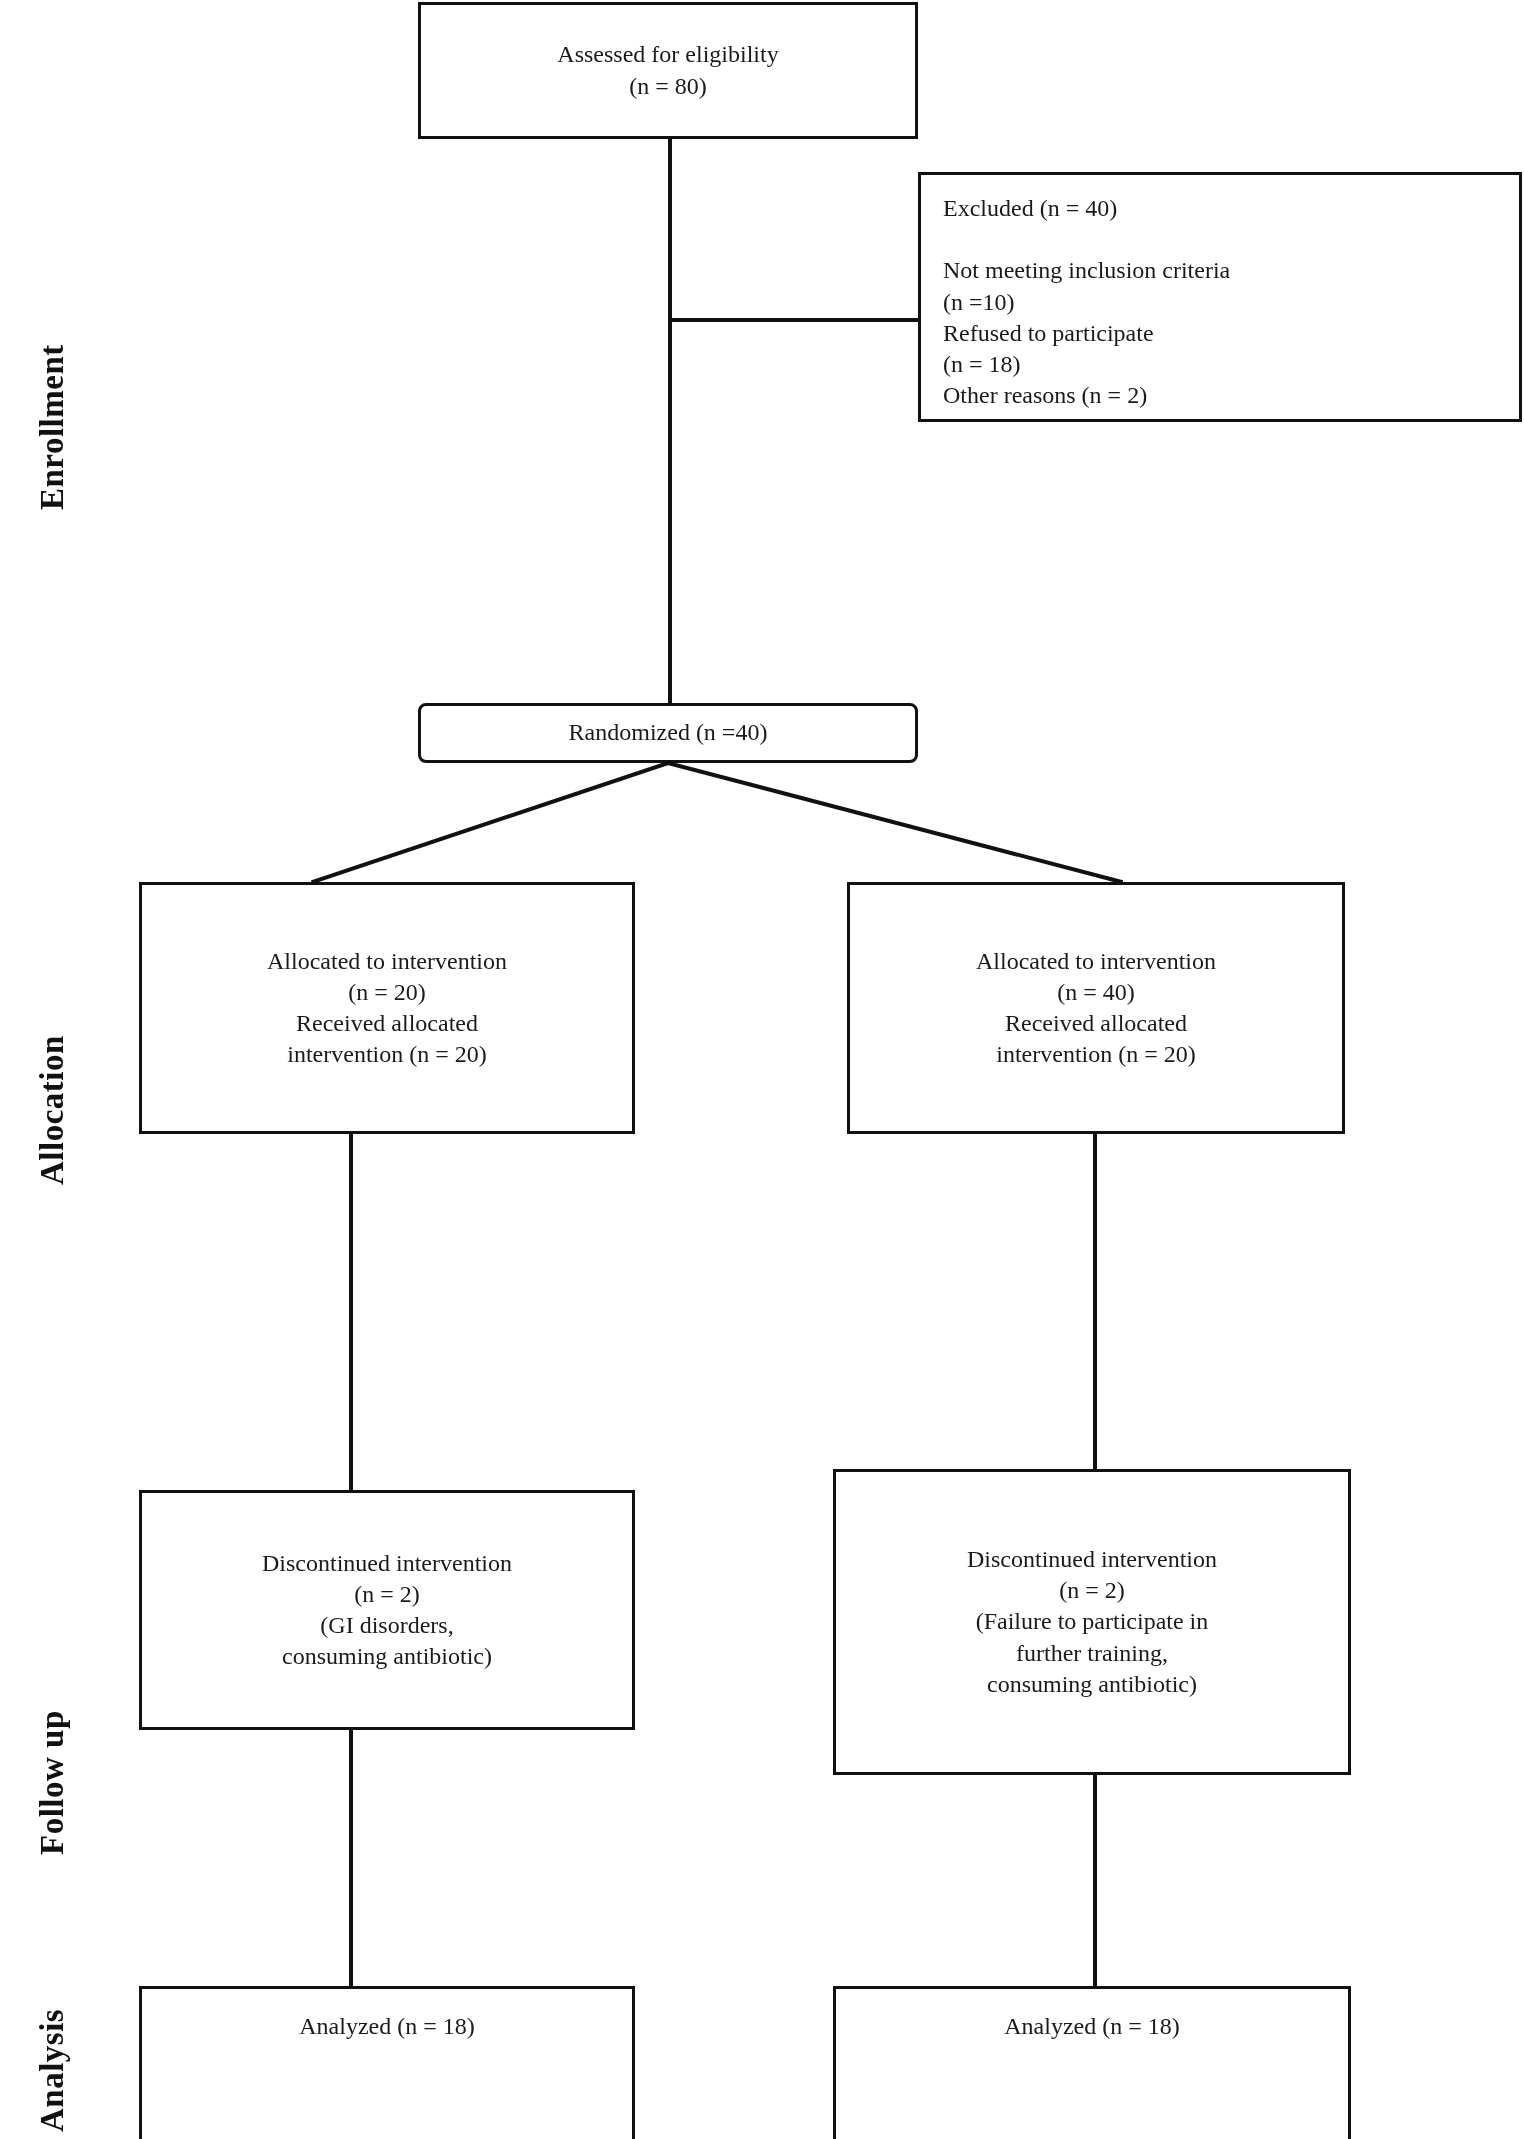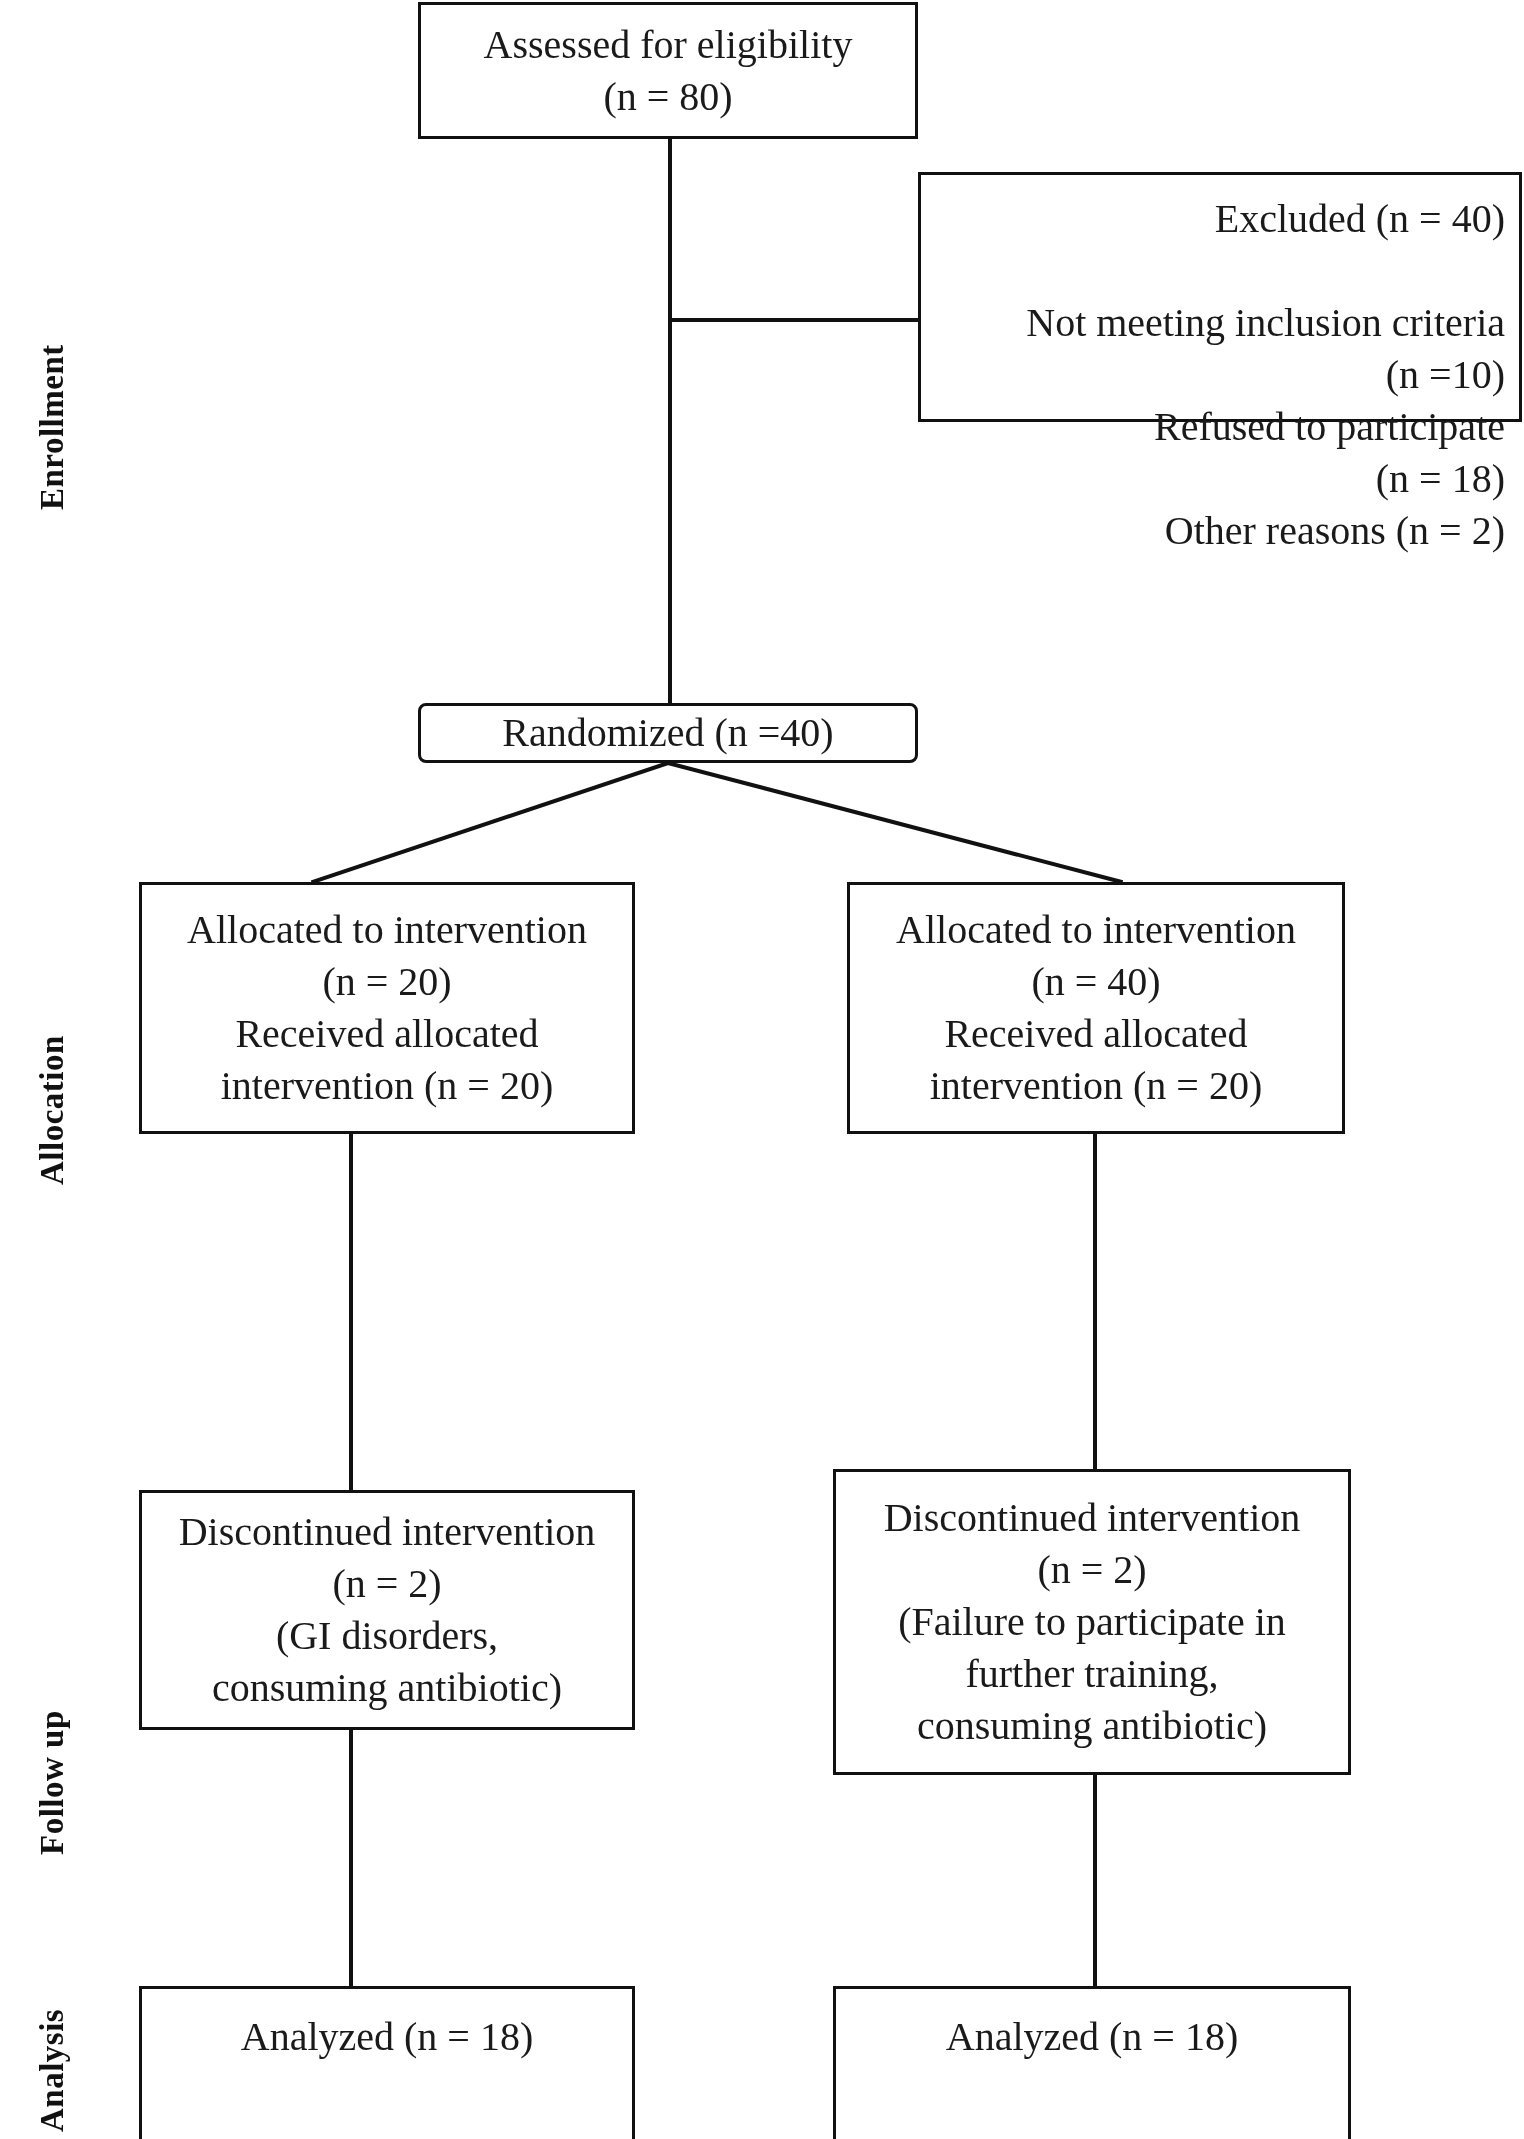--- a/index.html
+++ b/index.html
@@ -33,32 +33,32 @@
   
   .node {
     position: absolute;
     box-sizing: border-box;
     border: 3px solid #111111;
     background: #ffffff;
     display: flex;
     align-items: center;
     justify-content: center;
     text-align: center;
-    font-size: 40px;
+    font-size: 24px;
     line-height: 1.30;
     padding: 6px 10px;
   }
   .node.left-align {
     align-items: flex-start;
     justify-content: flex-start;
     text-align: left;
     padding: 18px 14px 14px 22px;
   }
   .node .txt { white-space: pre-line; width: 100%; }
-  .node.left-align .txt { text-align: right; }
+  .node.left-align .txt { text-align: left; }
 
   
   .vline {
     position: absolute;
     background: #111111;
     width: 4px;
   }
   .hline {
     position: absolute;
     background: #111111;

